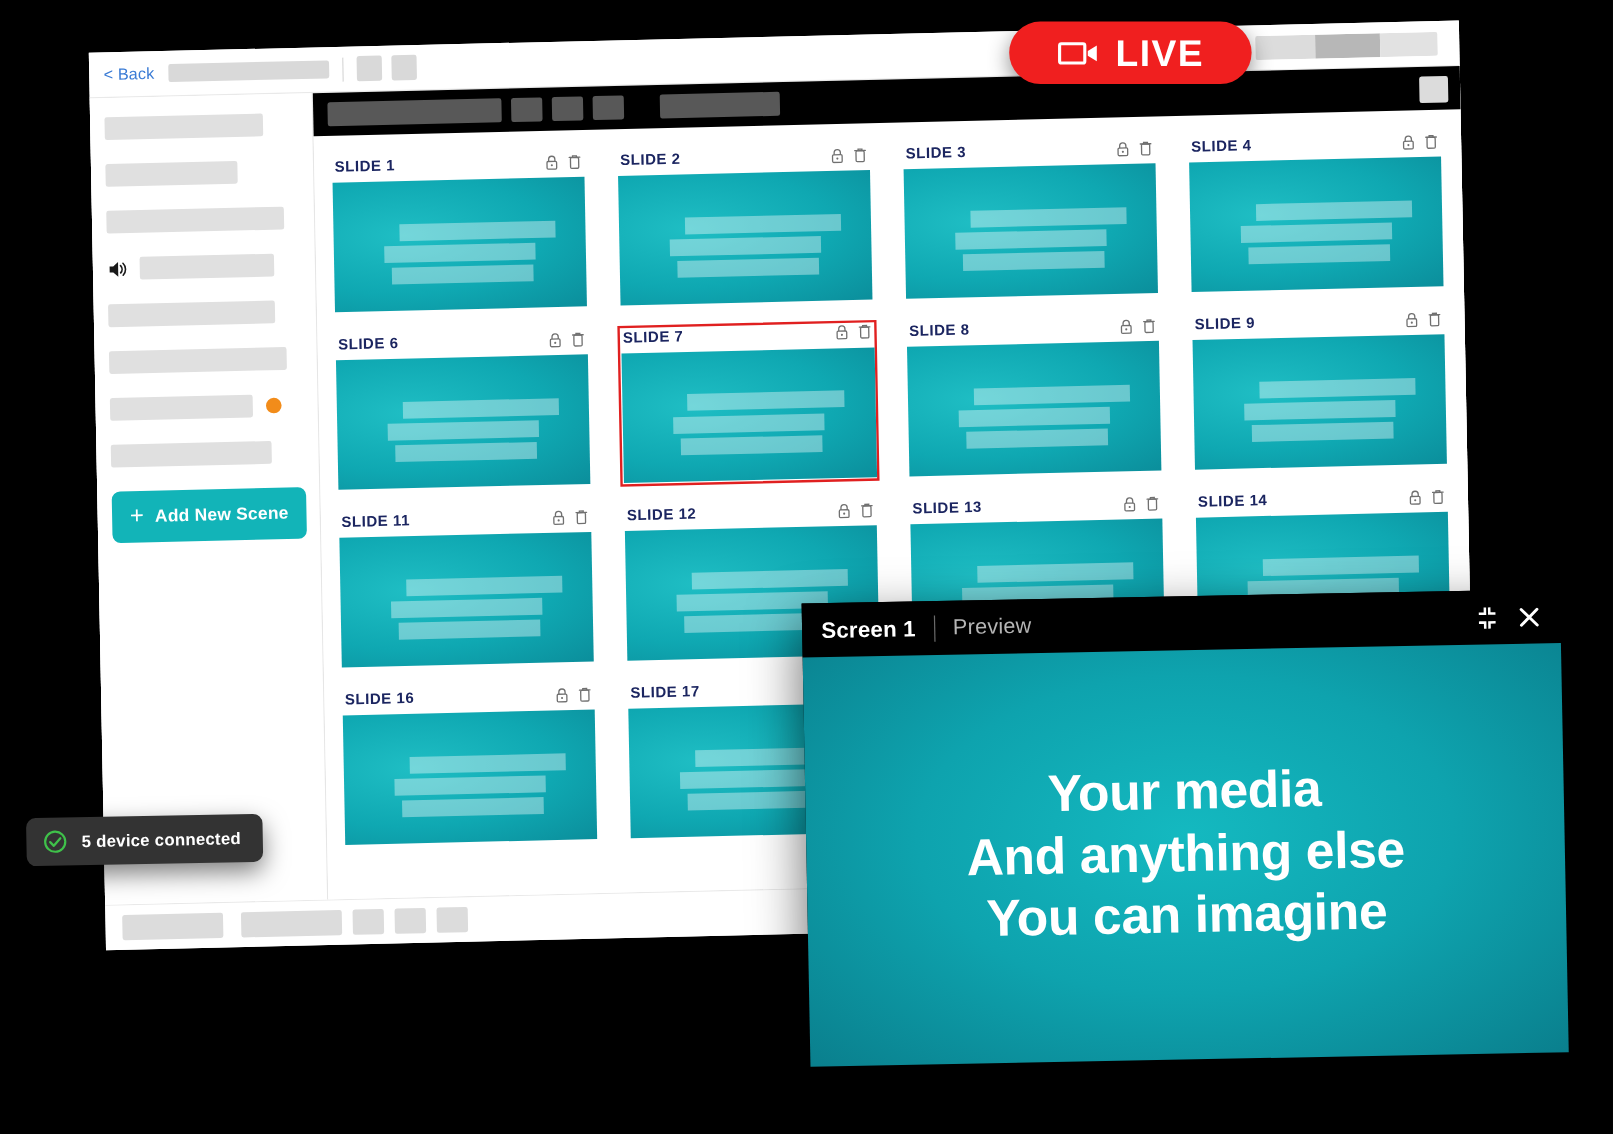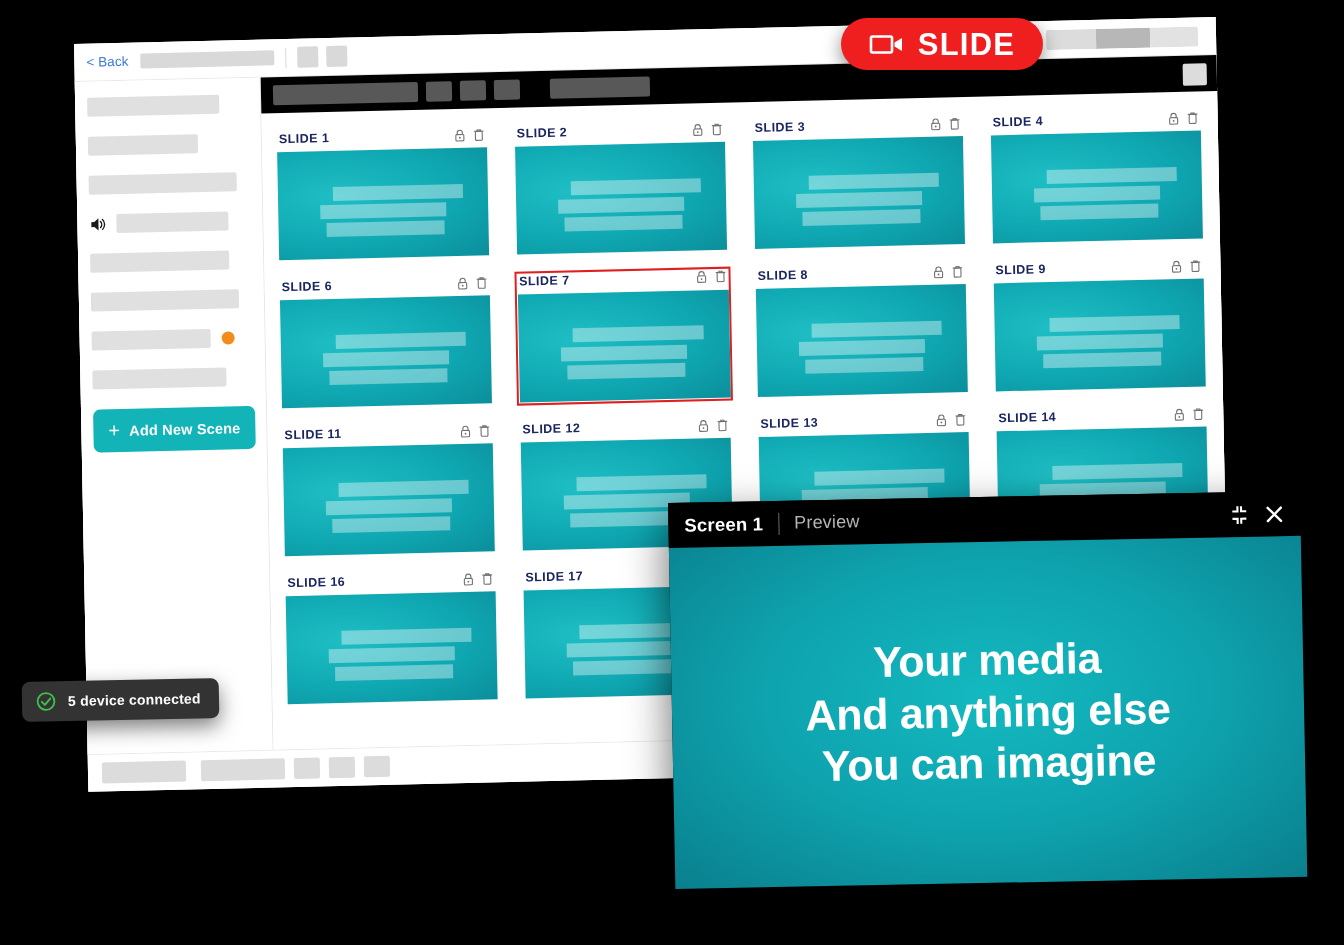--- a/index.html
+++ b/index.html
@@ -632,21 +632,21 @@
       <span class="bb w3"></span>
       <span class="bb w3"></span>
     </div>
   </div>
 
   <div class="live-badge">
     <svg class="live-cam" viewBox="0 0 36 25">
       <rect x="2" y="4.5" width="21" height="16" rx="1.5" fill="none" stroke="#ffffff" stroke-width="2.6"></rect>
       <path d="M25.5 10.5l7.5-4.5v13l-7.5-4.5z" fill="#ffffff"></path>
     </svg>
-    <span class="live-text">SLIDE</span>
+    <span class="live-text">LIVE</span>
   </div>
 
   <div class="toast">
     <svg class="check-ic" viewBox="0 0 20 20">
       <circle cx="10" cy="10" r="8.4" fill="none" stroke="#3fc14a" stroke-width="1.8"></circle>
       <path d="M5.8 10.3l3 3.1 5.5-6.2" fill="none" stroke="#3fc14a" stroke-width="1.9" stroke-linecap="round" stroke-linejoin="round"></path>
     </svg>
     <span class="toast-text">5 device connected</span>
   </div>
 

